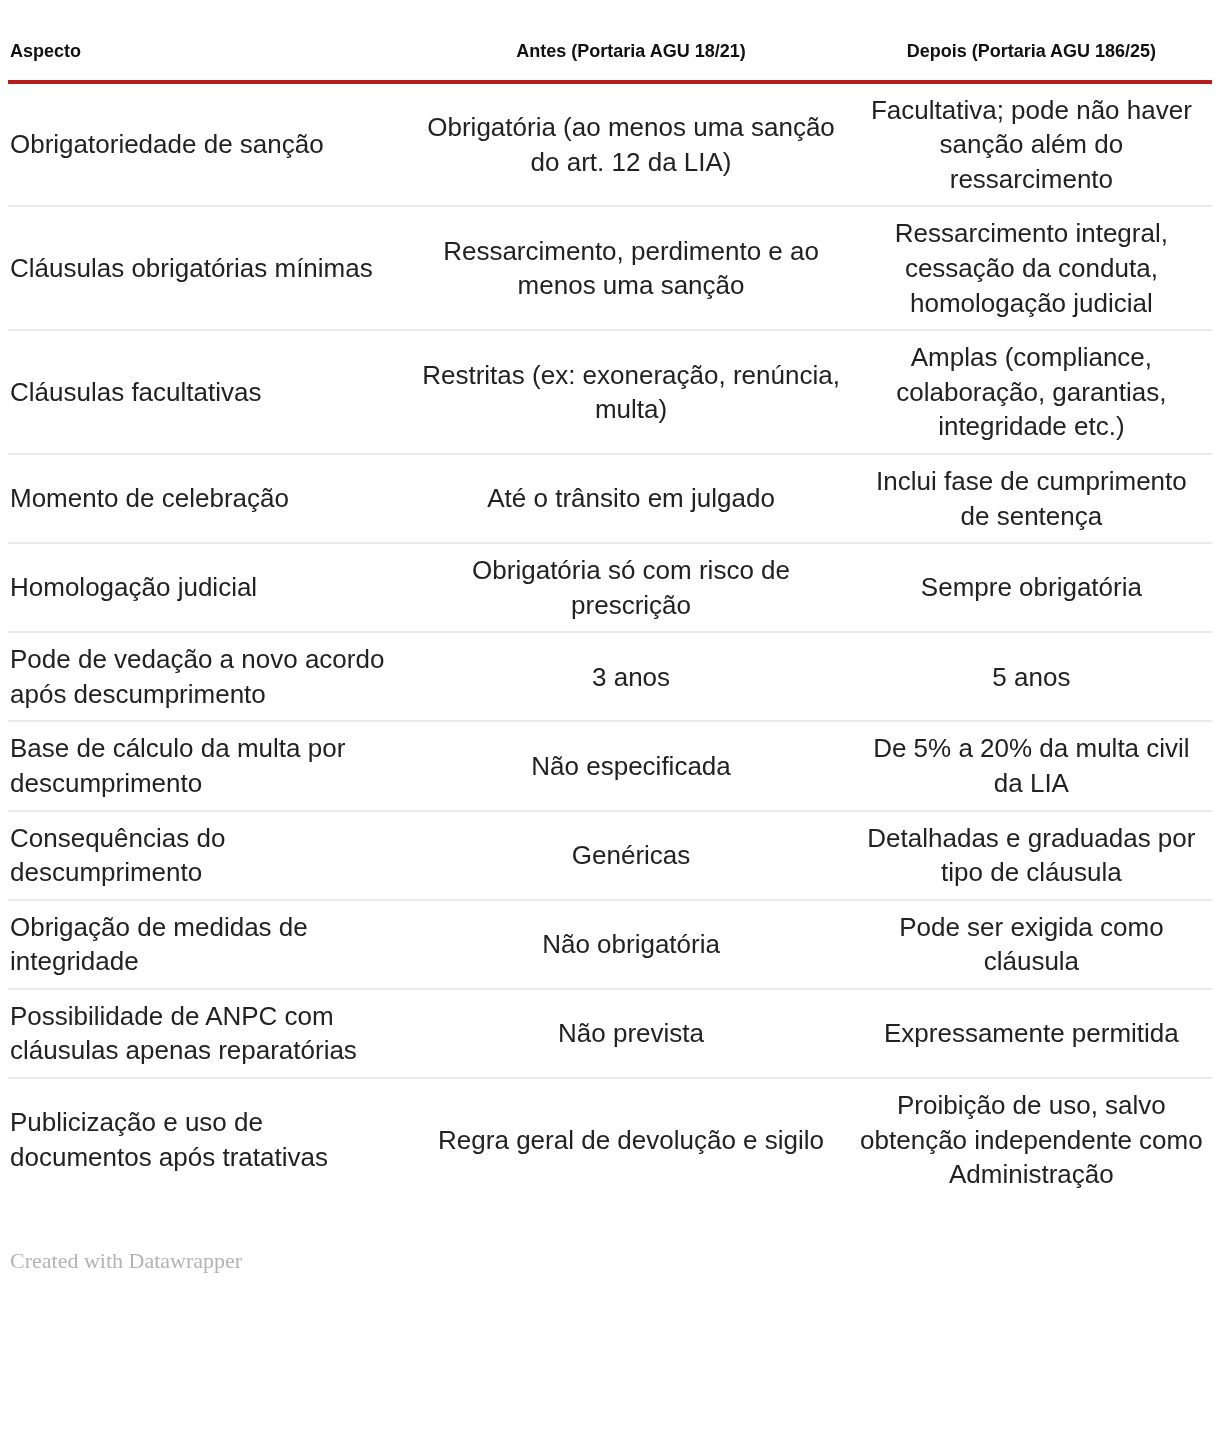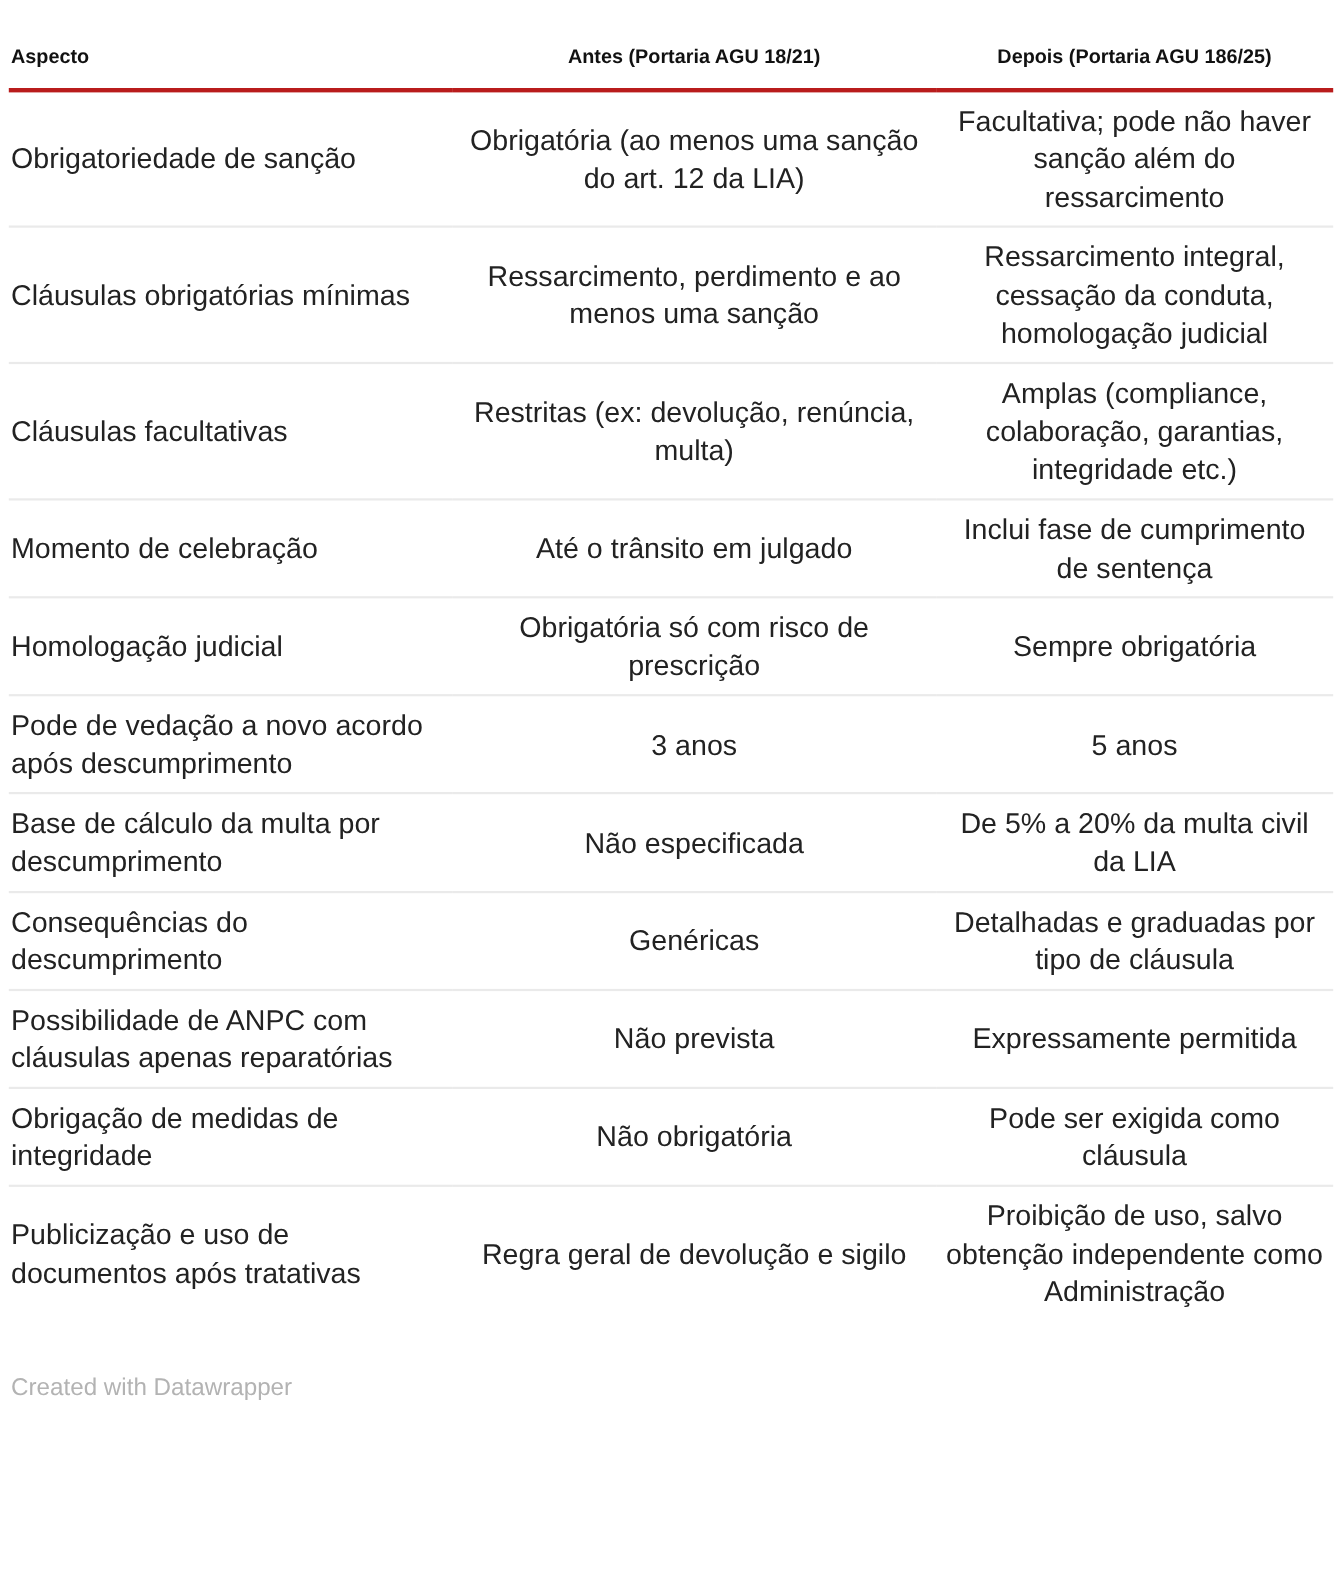--- a/index.html
+++ b/index.html
@@ -38,20 +38,21 @@
   th.col-aspect, td.col-aspect {
     text-align: left;
     padding-left: 2px;
   }
   tbody tr:last-child td { border-bottom: none; }
   .credit {
     margin: 46px 0 0 2px;
     font-size: 22px;
     line-height: 1.3;
     color: #b3b3b3;
+    font-family: Liberation Serif, serif;
   }
 </style>
 </head>
 <body>
 
 <table class="dw-table">
   <colgroup>
     <col style="width:33.5%">
     <col style="width:36.5%">
     <col style="width:30%">
@@ -69,21 +70,21 @@
       <td>Obrigatória (ao menos uma sanção do art. 12 da LIA)</td>
       <td>Facultativa; pode não haver sanção além do ressarcimento</td>
     </tr>
     <tr>
       <td class="col-aspect">Cláusulas obrigatórias mínimas</td>
       <td>Ressarcimento, perdimento e ao menos uma sanção</td>
       <td>Ressarcimento integral, cessação da conduta, homologação judicial</td>
     </tr>
     <tr>
       <td class="col-aspect">Cláusulas facultativas</td>
-      <td>Restritas (ex: devolução, renúncia, multa)</td>
+      <td>Restritas (ex: exoneração, renúncia, multa)</td>
       <td>Amplas (compliance, colaboração, garantias, integridade etc.)</td>
     </tr>
     <tr>
       <td class="col-aspect">Momento de celebração</td>
       <td>Até o trânsito em julgado</td>
       <td>Inclui fase de cumprimento de sentença</td>
     </tr>
     <tr>
       <td class="col-aspect">Homologação judicial</td>
       <td>Obrigatória só com risco de prescrição</td>
@@ -98,28 +99,28 @@
       <td class="col-aspect">Base de cálculo da multa por descumprimento</td>
       <td>Não especificada</td>
       <td>De 5% a 20% da multa civil da LIA</td>
     </tr>
     <tr>
       <td class="col-aspect">Consequências do descumprimento</td>
       <td>Genéricas</td>
       <td>Detalhadas e graduadas por tipo de cláusula</td>
     </tr>
     <tr>
+      <td class="col-aspect">Obrigação de medidas de integridade</td>
+      <td>Não obrigatória</td>
+      <td>Pode ser exigida como cláusula</td>
+    </tr>
+    <tr>
       <td class="col-aspect">Possibilidade de ANPC com cláusulas apenas reparatórias</td>
       <td>Não prevista</td>
       <td>Expressamente permitida</td>
-    </tr>
-    <tr>
-      <td class="col-aspect">Obrigação de medidas de integridade</td>
-      <td>Não obrigatória</td>
-      <td>Pode ser exigida como cláusula</td>
     </tr>
     <tr>
       <td class="col-aspect">Publicização e uso de documentos após tratativas</td>
       <td>Regra geral de devolução e sigilo</td>
       <td>Proibição de uso, salvo obtenção independente como Administração</td>
     </tr>
   </tbody>
 </table>
 
 <div class="credit">Created with Datawrapper</div>

